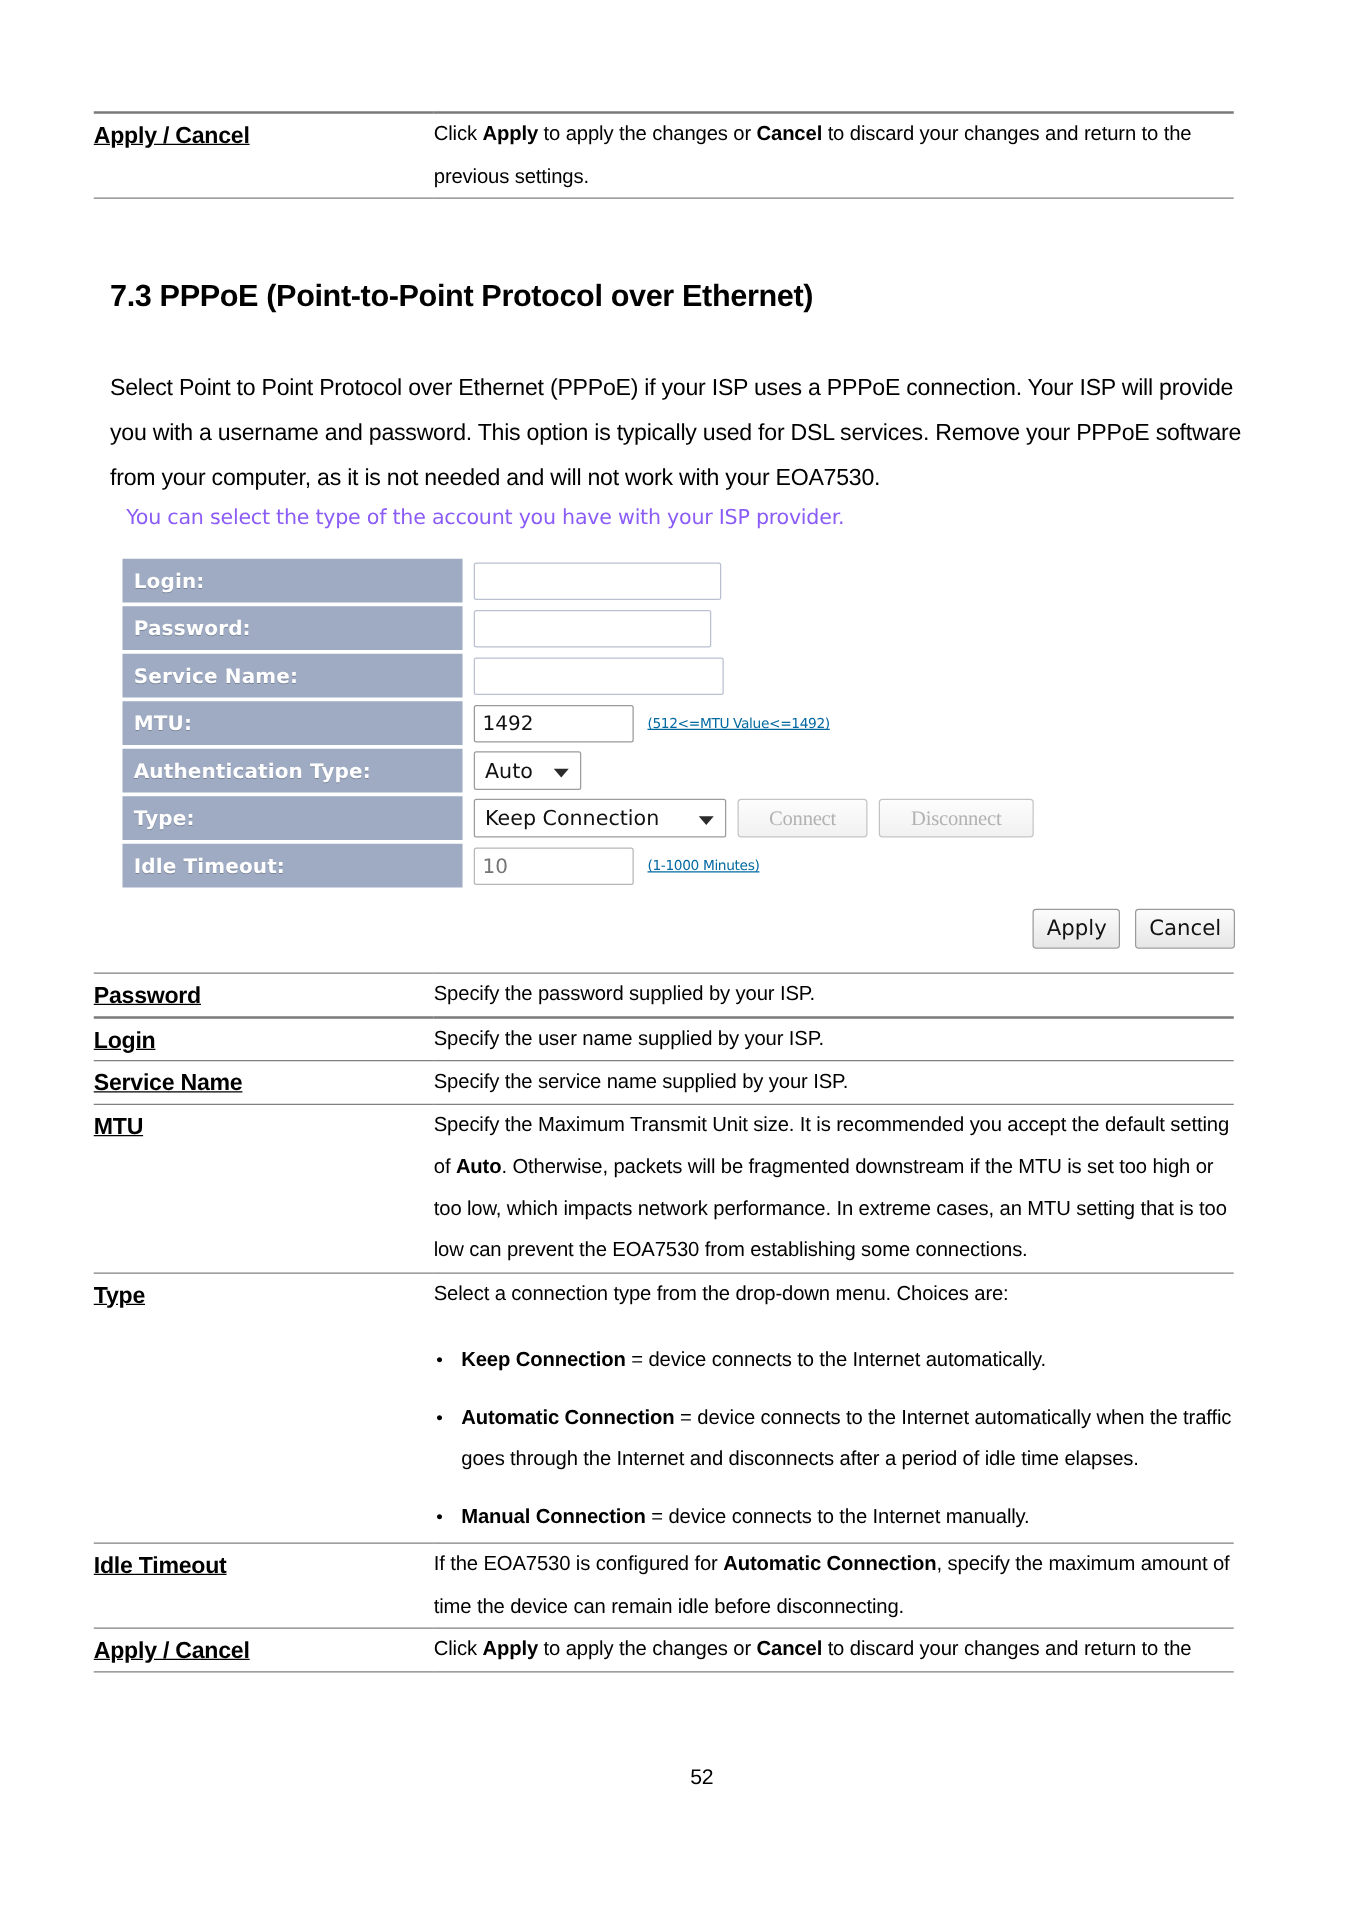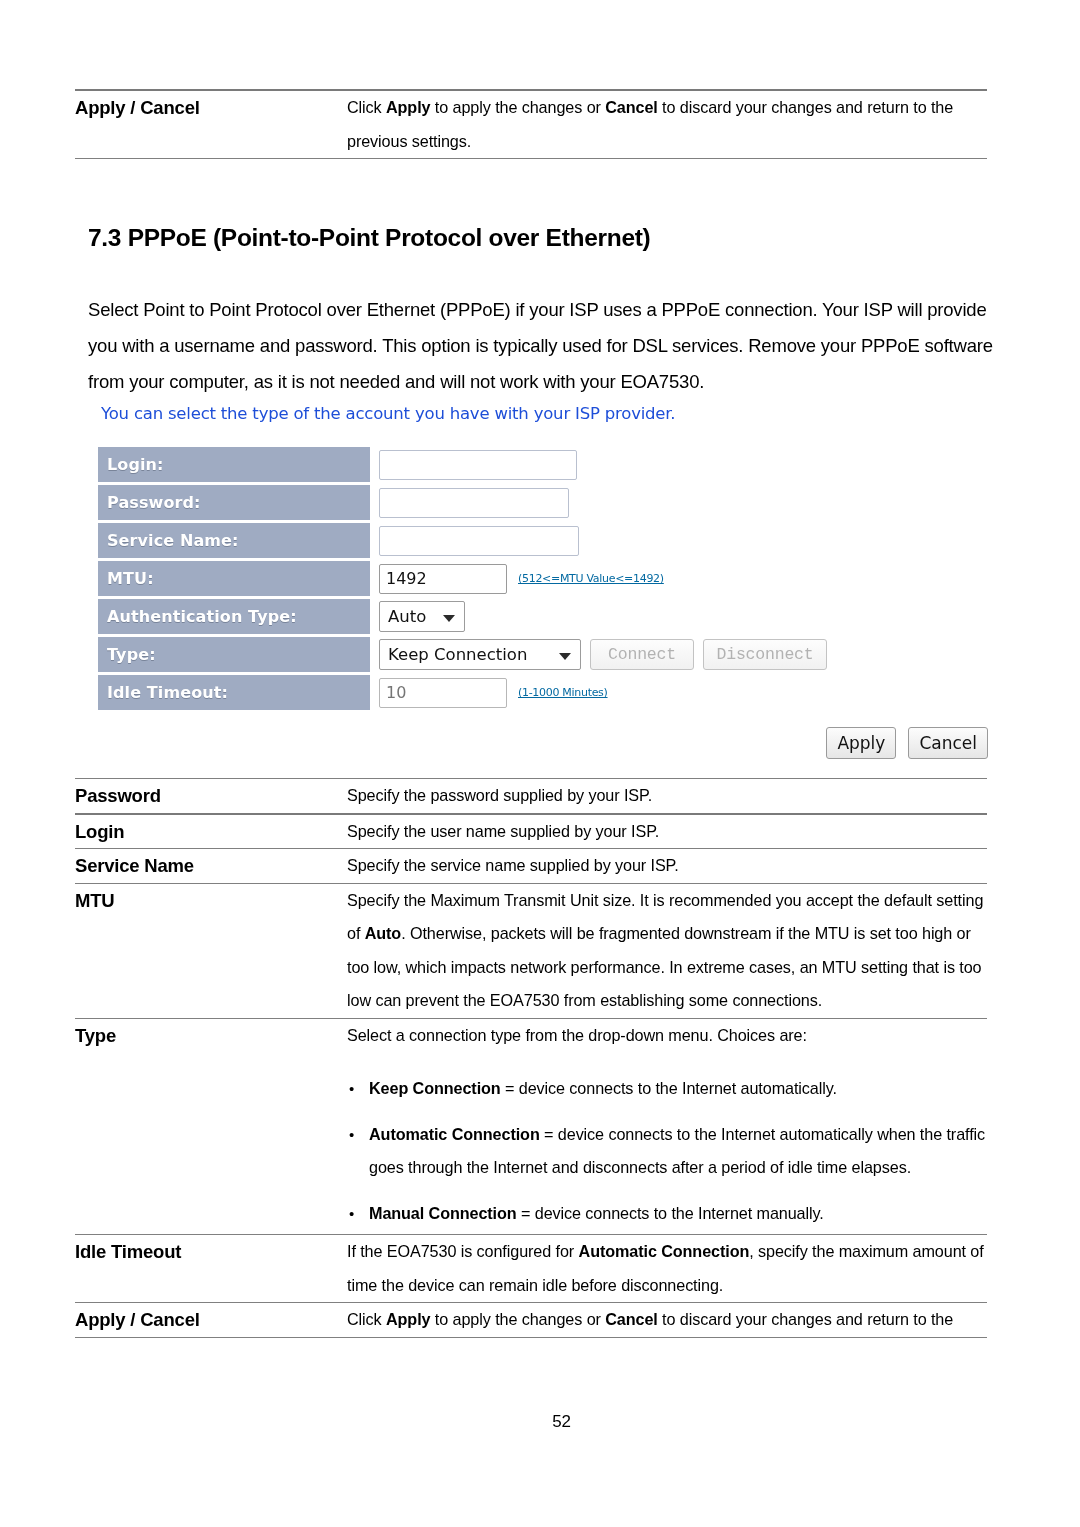--- a/index.html
+++ b/index.html
@@ -44,20 +44,21 @@
   .desc-row.last-line {
     border-bottom: 1.6px solid #808080;
   }
   .term-cell {
     width: 272px;
     font-weight: bold;
     font-size: 18.5px;
     letter-spacing: -0.2px;
     padding: 11px 0 11px 18px;
     line-height: 33px;
+    text-decoration: underline;
   }
   .def-cell {
     font-size: 16.2px;
     line-height: 33.5px;
     padding: 11px 12px 11px 0;
     letter-spacing: -0.1px;
   }
   .def-cell b { font-weight: bold; }
   .def-cell p { margin: 0; }
 
@@ -106,21 +107,21 @@
   
   .shot {
     position: absolute;
     left: 98px;
     top: 404px;
     width: 890px;
   }
   .shot-caption {
     font-family: "DejaVu Sans", sans-serif;
     font-size: 16.5px;
-    color: #1d4ed8;
+    color: #8b5cf6;
     margin: 0 0 24px 3px;
     letter-spacing: -0.2px;
   }
   .form-row {
     display: flex;
     align-items: center;
     margin-bottom: 3px;
     height: 35px;
   }
   .form-label {
@@ -196,21 +197,21 @@
   }
 
   .btn-disabled {
     margin-left: 9px;
     height: 31px;
     min-width: 104px;
     border: 1px solid #c3c3c3;
     border-radius: 3px;
     background: linear-gradient(#fdfdfd, #f1f1f1);
     color: #b2b2b2;
-    font-family: Liberation Mono, monospace;
+    font-family: Liberation Serif, serif;
     font-size: 16.5px;
     display: flex;
     align-items: center;
     justify-content: center;
     letter-spacing: -0.2px;
   }
   .btn-disabled.wide { min-width: 124px; }
 
   .applyrow {
     display: flex;

